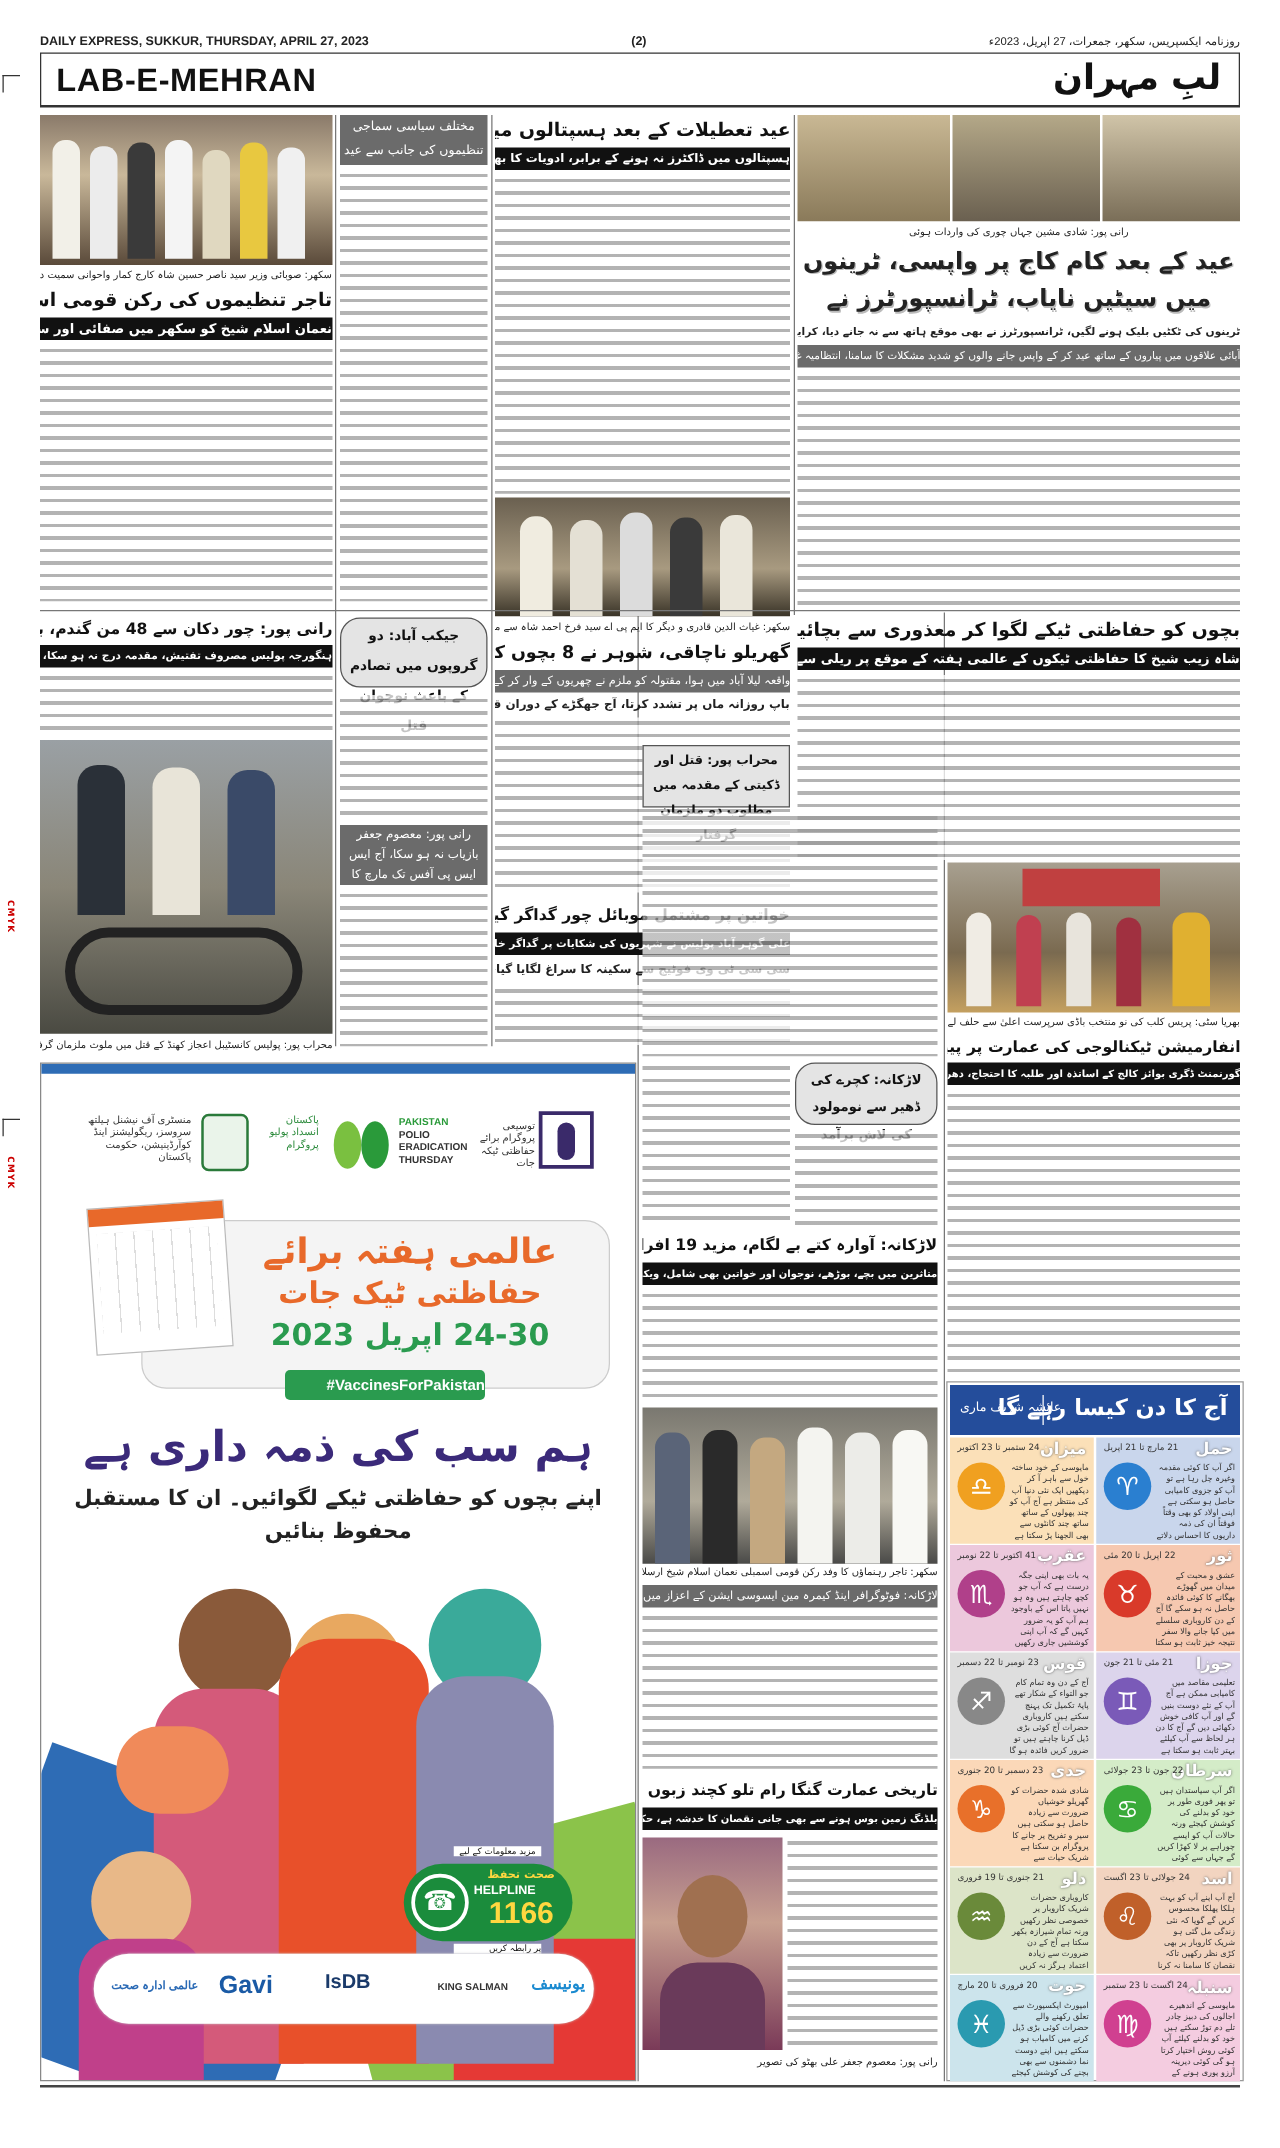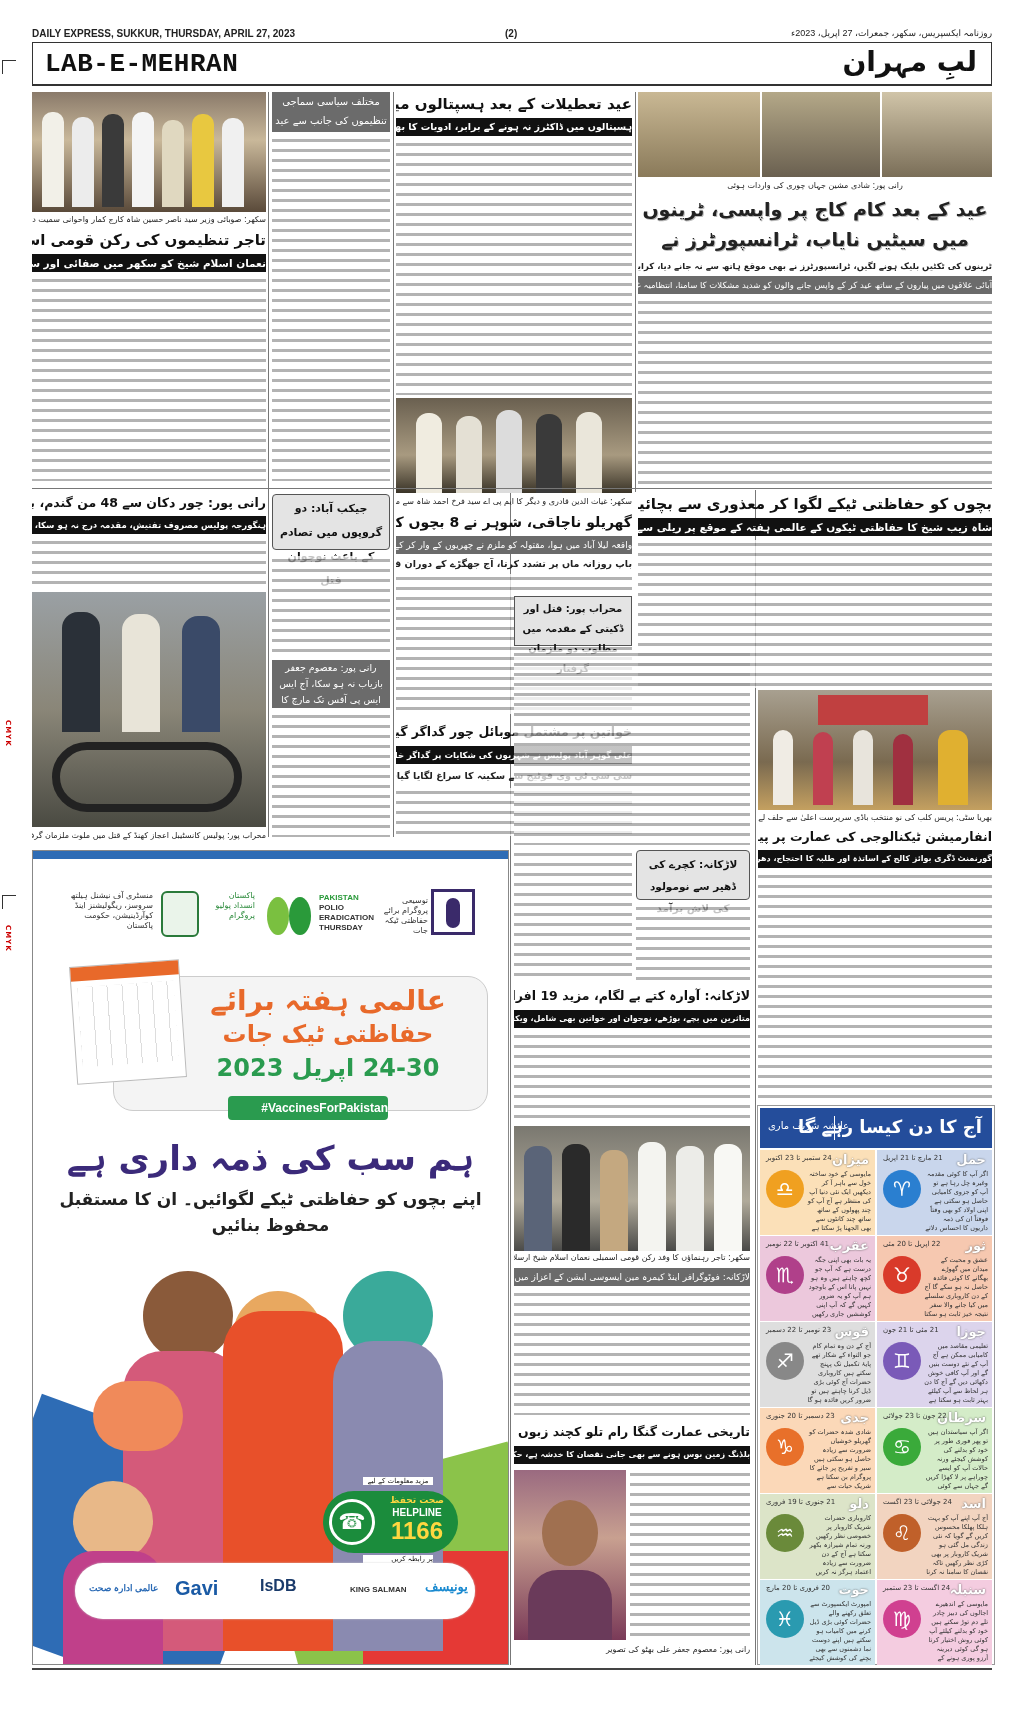--- a/index.html
+++ b/index.html
@@ -1,28 +1,28 @@
 <!DOCTYPE html>
 <html><head>
 <meta charset="utf-8">
 <style>
 *{box-sizing:border-box;margin:0;padding:0}
 body{width:1024px;height:1718px;background:#fff;font-family:"DejaVu Sans",sans-serif;position:relative;overflow:hidden;color:#111}
 .abs{position:absolute}
 .urdu{direction:rtl;text-align:right;font-family:"DejaVu Sans",sans-serif}
 .folio{top:28px;font-size:10px;font-family:"Liberation Sans",sans-serif;font-weight:bold;color:#222}
 .masthead{left:32px;top:42px;width:960px;height:44px;border:1px solid #333;border-bottom:2px solid #333}
-.mast-en{position:absolute;left:12px;top:6px;font-family:Liberation Mono, monospace;font-size:26px;font-weight:bold;letter-spacing:0.5px}
+.mast-en{position:absolute;left:12px;top:6px;font-family:Liberation Sans, sans-serif;font-size:26px;font-weight:bold;letter-spacing:0.5px}
 .mast-ur{position:absolute;right:14px;top:2px;font-size:28px;font-weight:bold}
 .photo{position:absolute;overflow:hidden}
 .caption{position:absolute;font-size:8px;line-height:12px;color:#222;direction:rtl;text-align:right;overflow:hidden;white-space:nowrap}
 .headline{position:absolute;direction:rtl;text-align:center;font-weight:bold;color:#111;white-space:nowrap;overflow:hidden}
 .deck-black{position:absolute;background:#111;color:#fff;direction:rtl;text-align:center;font-size:10.5px;line-height:18px;white-space:nowrap;overflow:hidden;font-weight:bold}
 .deck-grey{position:absolute;background:#6b6b6b;color:#fff;direction:rtl;text-align:center;font-size:10.5px;line-height:18px;white-space:nowrap;overflow:hidden}
-.boxed{position:absolute;border:1px solid #555;border-radius:4px;background:#e4e4e4;direction:rtl;text-align:center;font-size:13px;font-weight:bold;line-height:22px;padding:2px 4px}
+.boxed{position:absolute;border:1px solid #555;border-radius:16px;background:#e4e4e4;direction:rtl;text-align:center;font-size:13px;font-weight:bold;line-height:22px;padding:2px 4px}
 .body{position:absolute;background:repeating-linear-gradient(to bottom,#fff 0,#fff 3px,#9a9a9a 3px,#9a9a9a 6px,#fff 6px,#fff 10px);opacity:.75}
 .rule-v{position:absolute;width:1px;background:#777}
 .rule-h{position:absolute;height:1px;background:#777}
 .regmark{position:absolute;width:14px;height:14px;border-left:1px solid #333;border-top:1px solid #333}
 .cmyk{position:absolute;font-size:7px;font-weight:bold;writing-mode:vertical-rl;letter-spacing:1px}
 
 .ad{left:32px;top:850px;width:477px;height:815px;border:1px solid #888;background:#fff;overflow:hidden}
 .ad-topbar{position:absolute;left:0;top:0;width:100%;height:8px;background:#2e6cb5}
 .ad-logo-txt{position:absolute;font-size:8px;line-height:10px;color:#333}
 .ad-panel{position:absolute;left:80px;top:125px;width:375px;height:135px;border:1px solid #ccc;border-radius:20px;background:#f4f4f4}
@@ -225,21 +225,21 @@
     <div style="position:absolute;left:310px;top:40px;width:90px;height:90px;border-radius:50%;background:#3aaa9a"></div>
     <div style="position:absolute;left:300px;top:110px;width:110px;height:310px;background:#8a8ab0;border-radius:40px 40px 0 0"></div>
     <div style="position:absolute;left:60px;top:150px;width:90px;height:70px;border-radius:40px;background:#f08a5a"></div>
     <div style="position:absolute;left:40px;top:250px;width:80px;height:80px;border-radius:50%;background:#e8b888"></div>
     <div style="position:absolute;left:30px;top:320px;width:100px;height:115px;background:#c0408a;border-radius:30px 30px 0 0"></div>
   </div>
 
   <div class="helpline">
     <div style="position:absolute;left:6px;top:8px;width:46px;height:46px;border-radius:50%;border:3px solid #fff;text-align:center;line-height:40px;font-size:22px">☎</div>
     <div style="position:absolute;left:56px;top:4px;width:76px;text-align:center;font-size:9px;color:#ffd740;direction:rtl;font-weight:bold">صحت تحفظ</div>
-    <div style="position:absolute;left:56px;top:16px;width:76px;text-align:center;font-size:10px;font-weight:bold;font-family:'Liberation Sans',sans-serif">HELPLINE</div>
+    <div style="position:absolute;left:56px;top:16px;width:76px;font-size:10px;font-weight:bold;font-family:'Liberation Sans',sans-serif">HELPLINE</div>
     <div style="position:absolute;left:56px;top:26px;width:76px;text-align:center;font-size:24px;font-weight:bold;color:#ffd740;font-family:'Liberation Sans',sans-serif">1166</div>
   </div>
   <div style="position:absolute;left:330px;top:626px;width:70px;font-size:7px;text-align:center;direction:rtl;background:#fff">مزید معلومات کے لیے</div>
   <div style="position:absolute;left:330px;top:704px;width:70px;font-size:7px;text-align:right;direction:rtl;background:#fff">پر رابطہ کریں</div>
 
   <div class="partners">
     <div class="partner urdu" style="left:14px;top:20px;font-size:9px;color:#2a6ab5">عالمی ادارہ صحت</div>
     <div class="partner" style="left:100px;top:14px;font-size:20px;color:#1a5aa5">Gavi</div>
     <div class="partner" style="left:185px;top:14px;font-size:16px;color:#1a3a6a">IsDB</div>
     <div class="partner" style="left:275px;top:22px;font-size:8px;color:#333">KING SALMAN</div>

